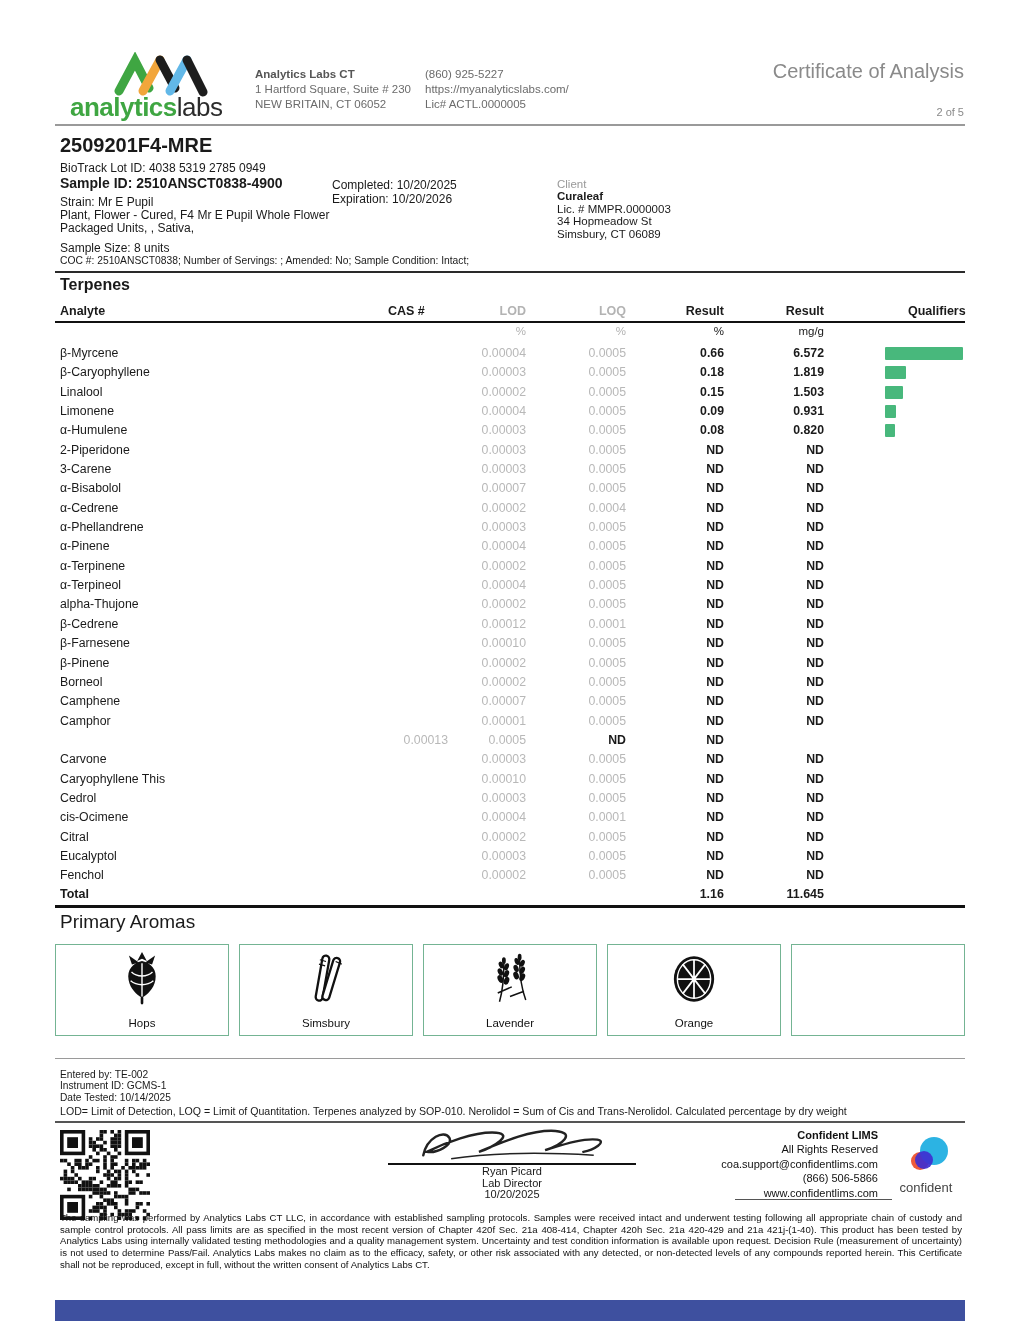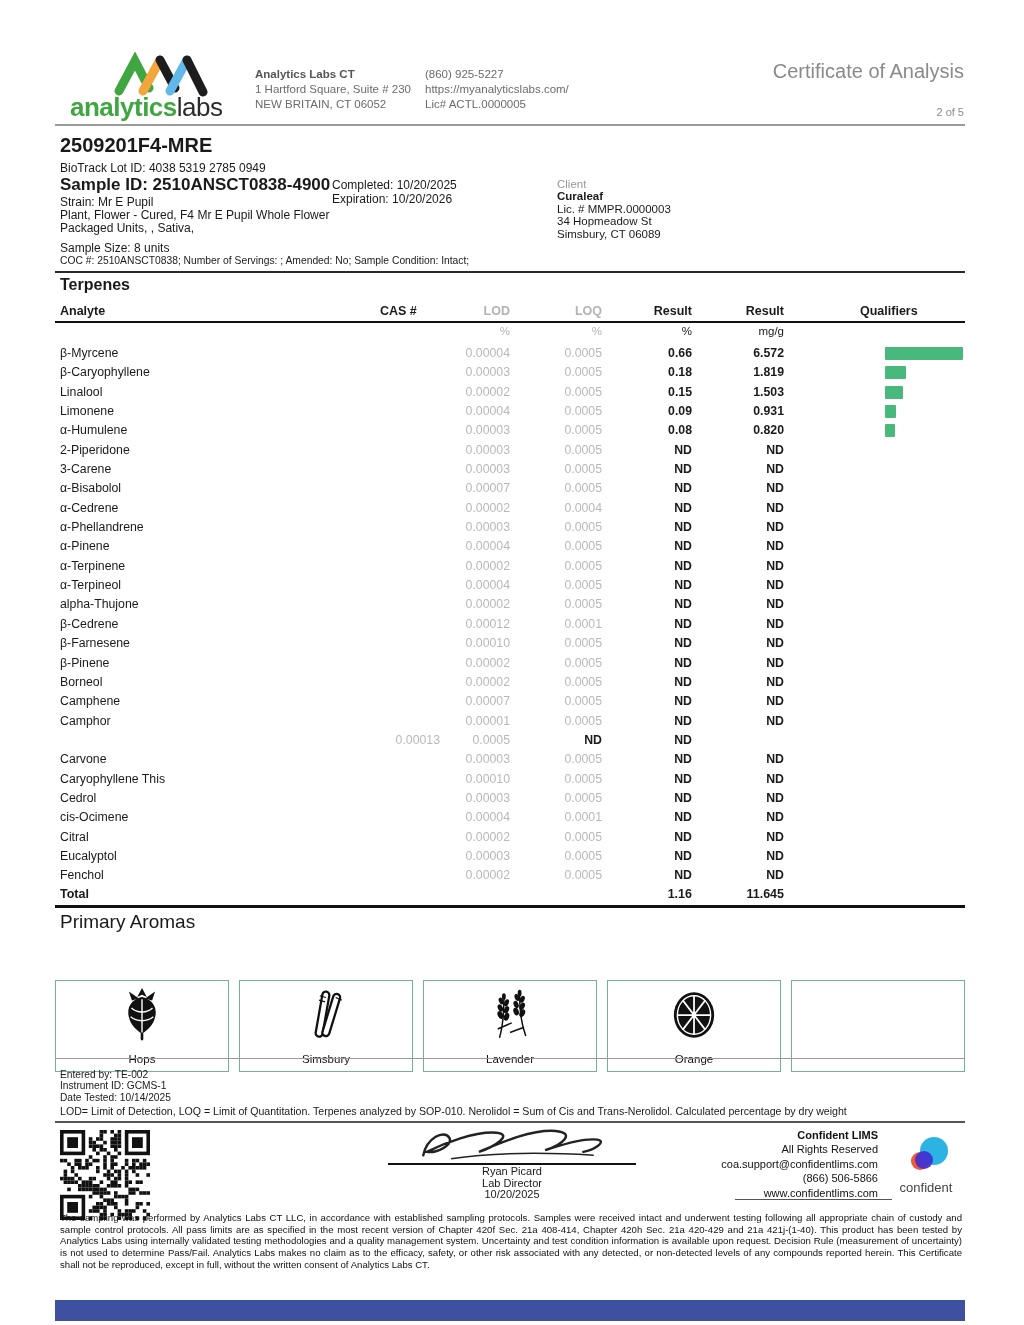--- a/index.html
+++ b/index.html
@@ -10,28 +10,28 @@
   
   .cert-title{font-size:20px;color:#8a8a8a;text-align:right;}
   .page-num{font-size:11px;color:#8a8a8a;text-align:right;}
   .lab-col{font-size:11.5px;line-height:15px;color:#6b6b6b;}
   .lab-col b{color:#555;}
   .logo-text{font-size:26px;font-weight:bold;letter-spacing:-0.5px;}
   .logo-green{color:var(--accent-green);}
   .logo-dark{color:#2b2b2b;font-weight:normal;}
   
   .h1{font-size:20px;font-weight:bold;}
-  .h2{font-size:17px;font-weight:bold;}
+  .h2{font-size:14px;font-weight:bold;}
   .t12{font-size:12px;line-height:13.5px;}
   .t10{font-size:10.3px;}
   .client-label{color:#999;font-size:11.5px;}
   .client-line{font-size:11.5px;line-height:12.5px;}
   
   .section-title{font-size:16px;font-weight:600;}
-  .thead,.tunits,.trow,.ttotal{display:grid;grid-template-columns:320px 60px 70px 92px 90px 92px 1fr;width:905px;}
+  .thead,.tunits,.trow,.ttotal{display:grid;grid-template-columns:320px 60px 70px 92px 90px 92px 1fr;width:905px;gap:8px;}
   .thead span{font-size:12.5px;font-weight:bold;}
   .tunits span{font-size:11.5px;}
   .right{text-align:right;}
   .gray{color:#b3b3b3;}
   .trow span{font-size:12.3px;line-height:19.35px;height:19.35px;display:block;}
   .trow .c-lod,.trow .c-loq{color:#b8b8b8;text-align:right;}
   .trow .c-pct,.trow .c-mgg{font-weight:bold;text-align:right;}
   .ttotal span{font-size:12.5px;font-weight:bold;line-height:19px;}
   .bar{background:var(--bar-green);height:13px;margin-bottom:6.35px;border-radius:1px;}
   
@@ -390,21 +390,21 @@
     <span></span>
       <span></span>
       <span></span>
     <span class="right">1.16</span>
     <span class="right">11.645</span>
     <span></span>
   </div>
   <div class="hr" style="left:55px;top:905px;width:910px;height:3px;background:#111;"></div>
 
   <div class="abs aromas-title" style="left:60px;top:911px;">Primary Aromas</div>
-  <div class="abs aroma-row" style="left:55px;top:944px;margin-top:36px;">
+  <div class="abs aroma-row" style="left:55px;top:944px;">
       <div class="aroma-box"><span><svg width="56" height="56" viewBox="0 0 64 64">
             <g fill="#111">
               <path d="M32 1 L37.5 11.5 L32 8.8 L26.5 11.5 Z"></path>
               <path d="M17 5 L28.5 13 L20.5 15.5 Z"></path>
               <path d="M47 5 L35.5 13 L43.5 15.5 Z"></path>
               <path d="M32 11.5 C42.5 13.5 49.5 22 47.3 33 C45.4 43.5 38 49.5 32 53.5 C26 49.5 18.6 43.5 16.7 33 C14.5 22 21.5 13.5 32 11.5 Z"></path>
               <rect x="30.5" y="52" width="3" height="9" rx="1.5"></rect>
             </g>
             <g stroke="#fff" stroke-width="1.6" fill="none">
               <path d="M32 14 V52"></path>

